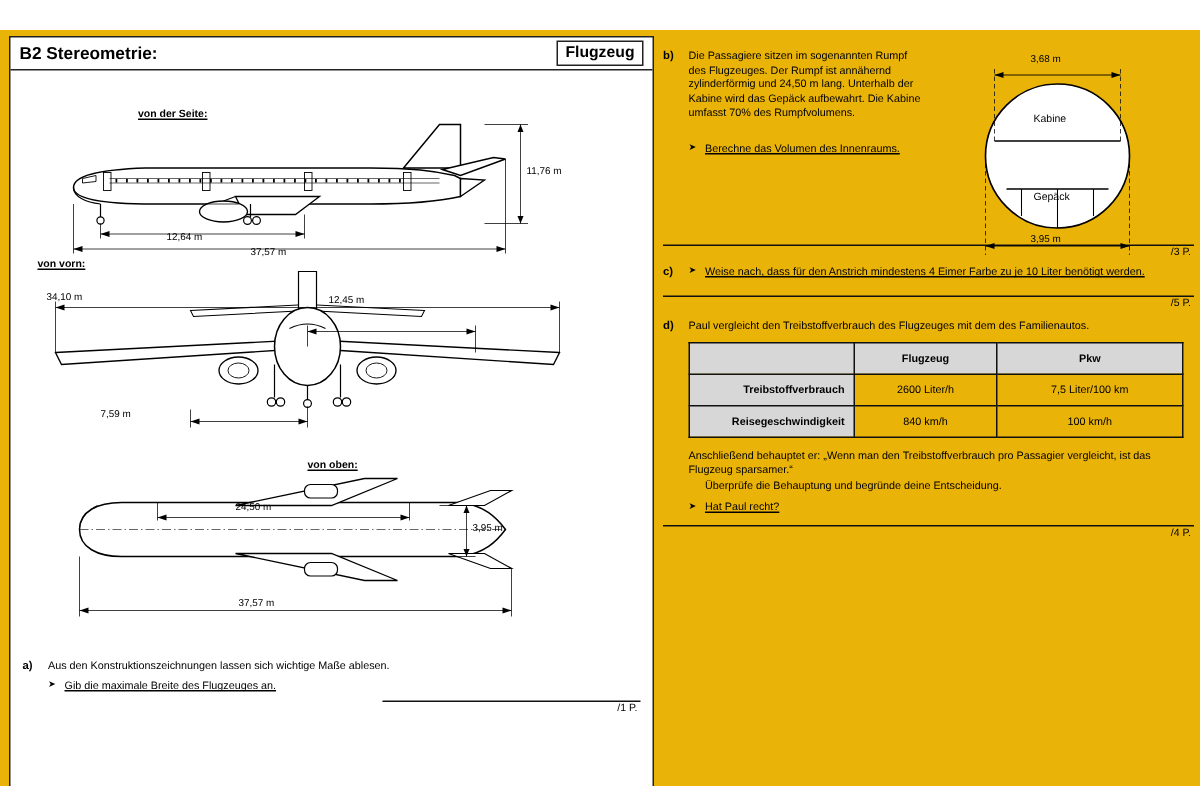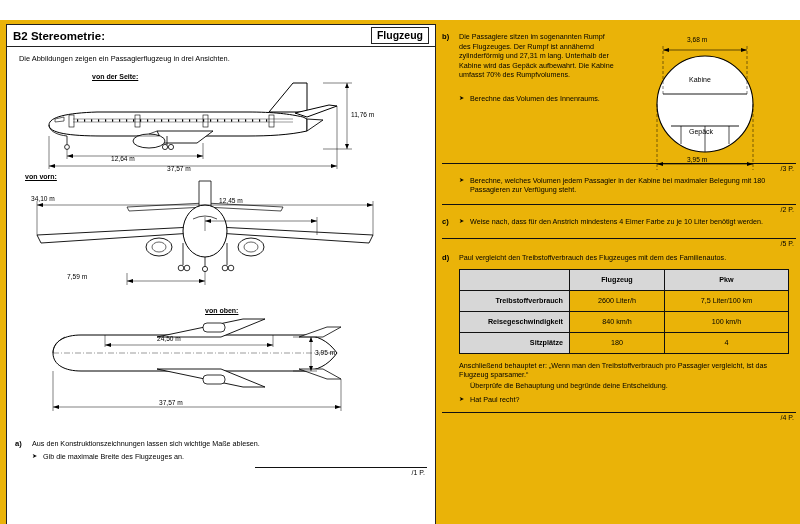--- a/index.html
+++ b/index.html
@@ -44,21 +44,21 @@
   
   .fig { position: absolute; }
 
   
   .right {
     position: absolute; left: 442px; top: 4px; width: 354px; height: 514px;
   }
   .task { position: relative; font-size: 7.2px; }
   .marker { position: absolute; left: 0; top: 0; font-weight: bold; font-size: 7.6px; }
   .tbody { margin-left: 17px; }
-  .bullet { position: relative; padding-left: 11px; margin-top: 4px; }
+  .bullet { position: relative; padding-left: 11px; margin-top: 4px; text-decoration: underline; }
   .bullet:before {
     content: "\27A4"; position: absolute; left: 0; top: 0; font-size: 6.2px;
   }
   .rule { border-top: 1px solid #111; margin-top: 5px; }
   .pts { text-align: right; font-size: 7px; padding-top: 1px; padding-right: 2px; }
 
   table.cmp {
     border-collapse: collapse; width: 330px; margin-top: 6px; margin-left: 17px;
     font-size: 7.2px;
   }
@@ -75,21 +75,20 @@
 
 <div class="page">
 
   <div class="left">
 
     <div class="title-bar">
       <div class="title-left">B2 Stereometrie:</div>
       <div class="title-right">Flugzeug</div>
     </div>
 
-    <div class="intro">Die Abbildungen zeigen ein Passagierflugzeug in drei Ansichten.</div>
 
     <div class="fig" style="left:0; top:48px; width:430px; height:105px;">
       <div style="position:absolute; left:85px; top:0;" class="view-label">von der Seite:</div>
 
       <svg width="430" height="100" viewBox="0 0 430 100">
 
         <path d="M42,52 C42,44 60,40 90,39 L240,39 C268,39 282,41 296,44 L300,46
                  L300,58 C282,62 262,63 240,63 L95,63 C62,63 42,60 42,52 Z" fill="#ffffff" stroke="#000" stroke-width="1"></path>
 
         <path d="M42,52 C42,58 50,62 60,63" fill="none" stroke="#000" stroke-width="0.8"></path>
@@ -292,21 +291,21 @@
       </div>
     </div>
 
   </div>
 
   <div class="right">
 
     <div class="task" style="margin-top:8px;">
       <div class="marker">b)</div>
       <div style="display:flex; align-items:flex-start;">
-        <div class="tbody" style="width:156px; line-height:1.33;">Die Passagiere sitzen im sogenannten Rumpf des Flugzeuges. Der Rumpf ist annähernd zylinderförmig und 27,31 m lang. Unterhalb der Kabine wird das Gepäck aufbewahrt. Die Kabine umfasst 70% des Rumpfvolumens.</div>
+        <div class="tbody" style="width:156px; line-height:1.33;">Die Passagiere sitzen im sogenannten Rumpf des Flugzeuges. Der Rumpf ist annähernd zylinderförmig und 24,50 m lang. Unterhalb der Kabine wird das Gepäck aufbewahrt. Die Kabine umfasst 70% des Rumpfvolumens.</div>
 
         <div style="position:relative; width:172px; height:148px; margin-left:4px;">
           <svg width="172" height="148" viewBox="0 0 172 148">
 
             <circle cx="86" cy="72" r="48" fill="#fff" stroke="#000" stroke-width="1.1"></circle>
 
             <line x1="44" y1="62" x2="128" y2="62" stroke="#000" stroke-width="0.9"></line>
 
             <line x1="52" y1="94" x2="120" y2="94" stroke="#000" stroke-width="0.9"></line>
 
@@ -334,27 +333,20 @@
           <div style="position:absolute; left:70px; top:96px; font-size:7px;">Gepäck</div>
         </div>
       </div>
       <div class="tbody bullet" style="margin-top:-86px; width:156px;">Berechne das Volumen des Innenraums.</div>
       <div style="margin-top:60px;">
         <div class="rule"></div>
         <div class="pts">/3 P.</div>
       </div>
     </div>
 
-    <div class="task" style="margin-top:2px;">
-      <div class="tbody bullet" style="width:326px;">Berechne, welches Volumen jedem Passagier in der Kabine bei maximaler Belegung mit 180 Passagieren zur Verfügung steht.</div>
-      <div style="margin-top:10px;">
-        <div class="rule"></div>
-        <div class="pts">/2 P.</div>
-      </div>
-    </div>
 
     <div class="task" style="margin-top:4px;">
       <div class="marker">c)</div>
       <div class="tbody bullet" style="width:316px;">Weise nach, dass für den Anstrich mindestens 4 Eimer Farbe zu je 10 Liter benötigt werden.</div>
       <div style="margin-top:12px;">
         <div class="rule"></div>
         <div class="pts">/5 P.</div>
       </div>
     </div>
 
@@ -374,25 +366,20 @@
           <tr>
             <td class="rowhead">Treibstoffverbrauch</td>
             <td>2600  Liter/h</td>
             <td>7,5  Liter/100 km</td>
           </tr>
           <tr>
             <td class="rowhead">Reisegeschwindigkeit</td>
             <td>840  km/h</td>
             <td>100 km/h</td>
           </tr>
-          <tr>
-            <td class="rowhead">Sitzplätze</td>
-            <td>180</td>
-            <td>4</td>
-          </tr>
         </tbody>
       </table>
 
       <div class="p-note" style="width:320px; line-height:1.33;">Anschließend behauptet er: „Wenn man den Treibstoffverbrauch pro Passagier vergleicht, ist das Flugzeug sparsamer.“</div>
       <div class="tbody" style="padding-left:11px; margin-top:1px;">Überprüfe die Behauptung und begründe deine Entscheidung.</div>
       <div class="tbody bullet" style="margin-top:5px;">Hat Paul recht?</div>
 
       <div style="margin-top:8px;">
         <div class="rule"></div>
         <div class="pts">/4 P.</div>

